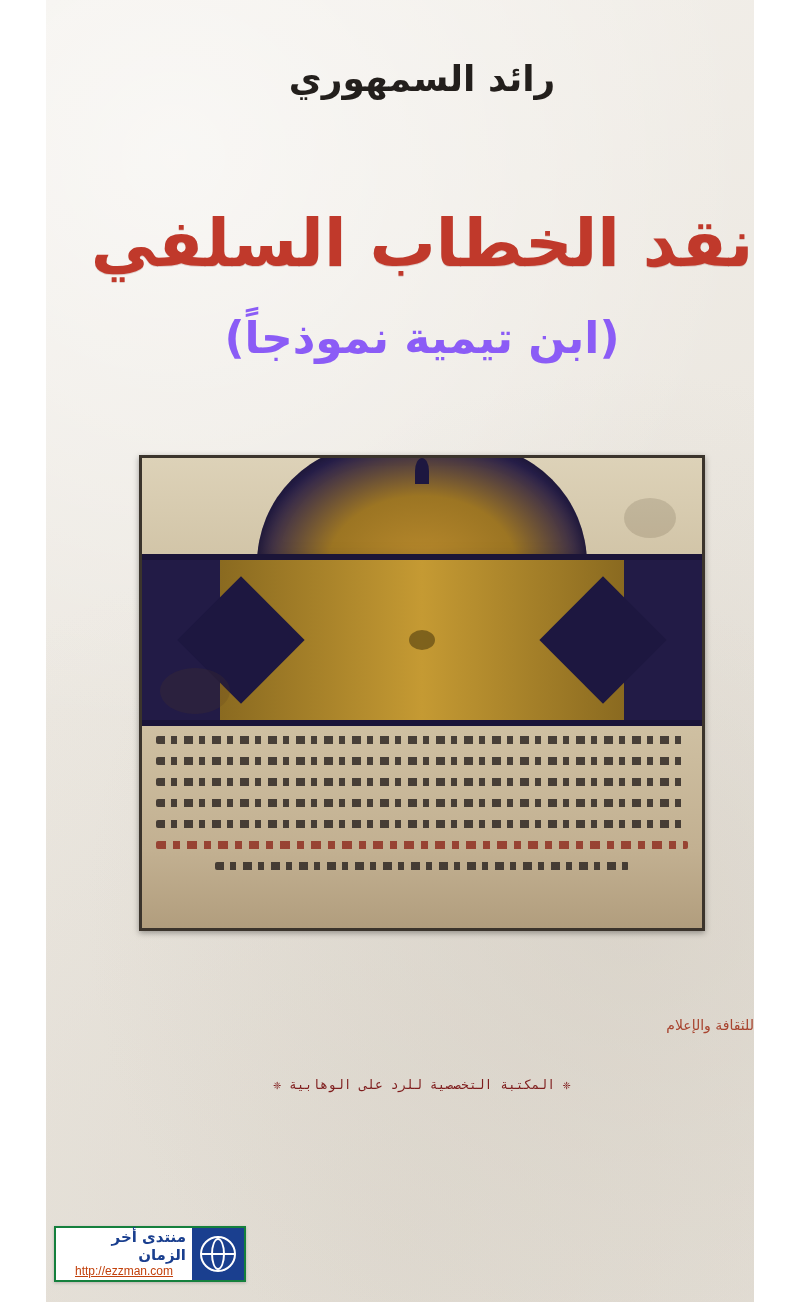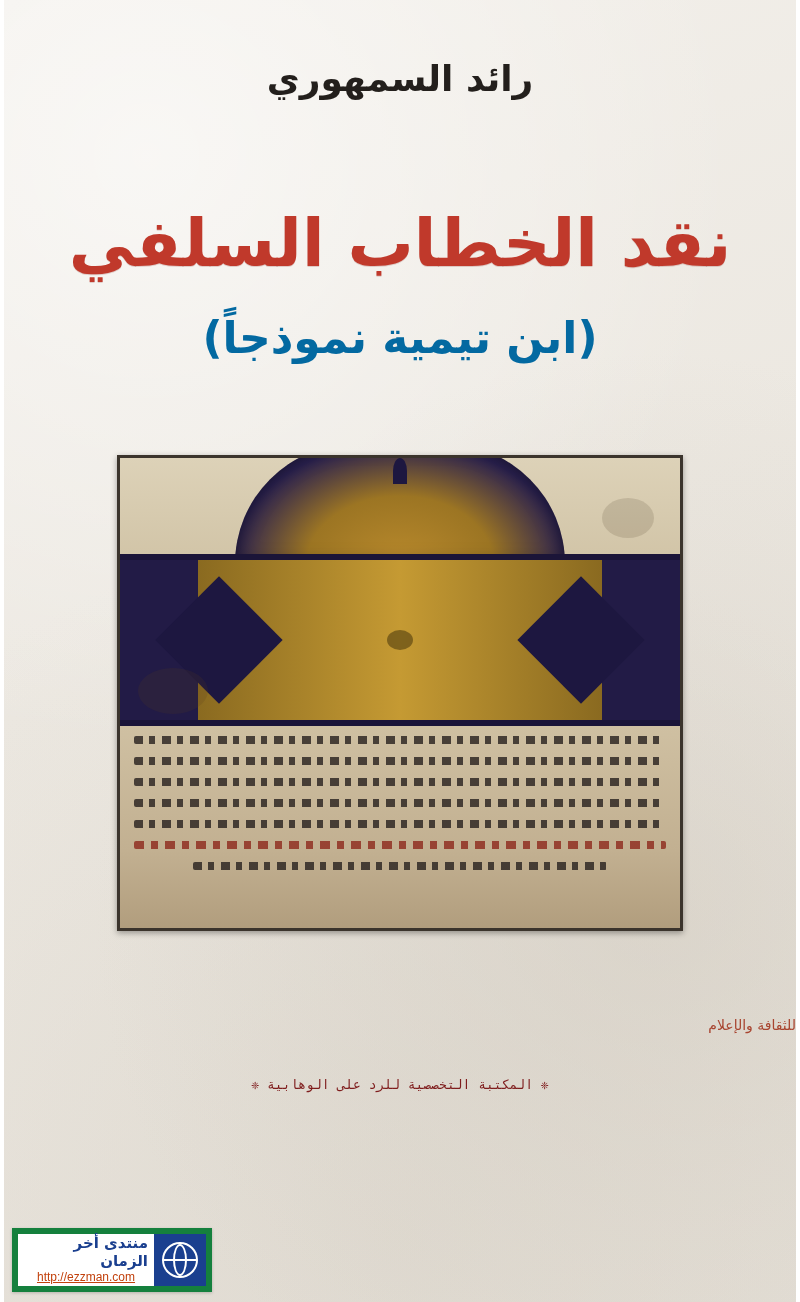--- a/index.html
+++ b/index.html
@@ -5,25 +5,26 @@
   html, body {
     margin: 0;
     padding: 0;
     background: #ffffff;
   }
   body {
     font-family: "DejaVu Sans", sans-serif;
   }
   .cover {
     position: relative;
-    width: 792px;
+    width: 664px;
     height: 1302px;
     margin: 0 auto;
     background: #efece7;
     overflow: hidden;
+    padding-left: 44px;
   }
   
   .cover::before {
     content: "";
     position: absolute;
     inset: 0;
     background:
       radial-gradient(circle at 18% 12%, rgba(255,255,255,0.55) 0%, rgba(255,255,255,0) 45%),
       radial-gradient(circle at 82% 70%, rgba(205,198,186,0.45) 0%, rgba(205,198,186,0) 50%),
       radial-gradient(circle at 50% 95%, rgba(215,209,198,0.5) 0%, rgba(215,209,198,0) 55%),
@@ -52,21 +53,21 @@
     line-height: 1.25;
     text-shadow: 0 1px 0 rgba(120,30,20,0.18);
   }
 
   .subtitle {
     text-align: center;
     margin-top: 26px;
     font-family: "DejaVu Sans", sans-serif;
     font-size: 44px;
     font-weight: bold;
-    color: #0369a1;
+    color: #8b5cf6;
   }
 
   
   .manuscript-wrap {
     width: 560px;
     margin: 92px auto 0;
     border: 3px solid #3b342c;
     box-shadow: 0 2px 6px rgba(0,0,0,0.35);
     background: #cdbfa4;
   }
@@ -206,25 +207,25 @@
     margin-top: 44px;
     font-family: Liberation Mono, monospace;
     font-size: 13px;
     color: #7f1d1d;
   }
 
   
   .watermark {
     position: absolute;
     left: 8px;
-    bottom: 10px;
+    bottom: 20px;
     width: 188px;
     height: 52px;
     background: #ffffff;
-    border: 6px solid #15803d;
+    border: 2px solid #15803d;
     display: flex;
     align-items: stretch;
     box-shadow: 0 1px 3px rgba(0,0,0,0.2);
     direction: rtl;
   }
   .wm-text {
     flex: 1;
     display: flex;
     flex-direction: column;
     justify-content: center;

